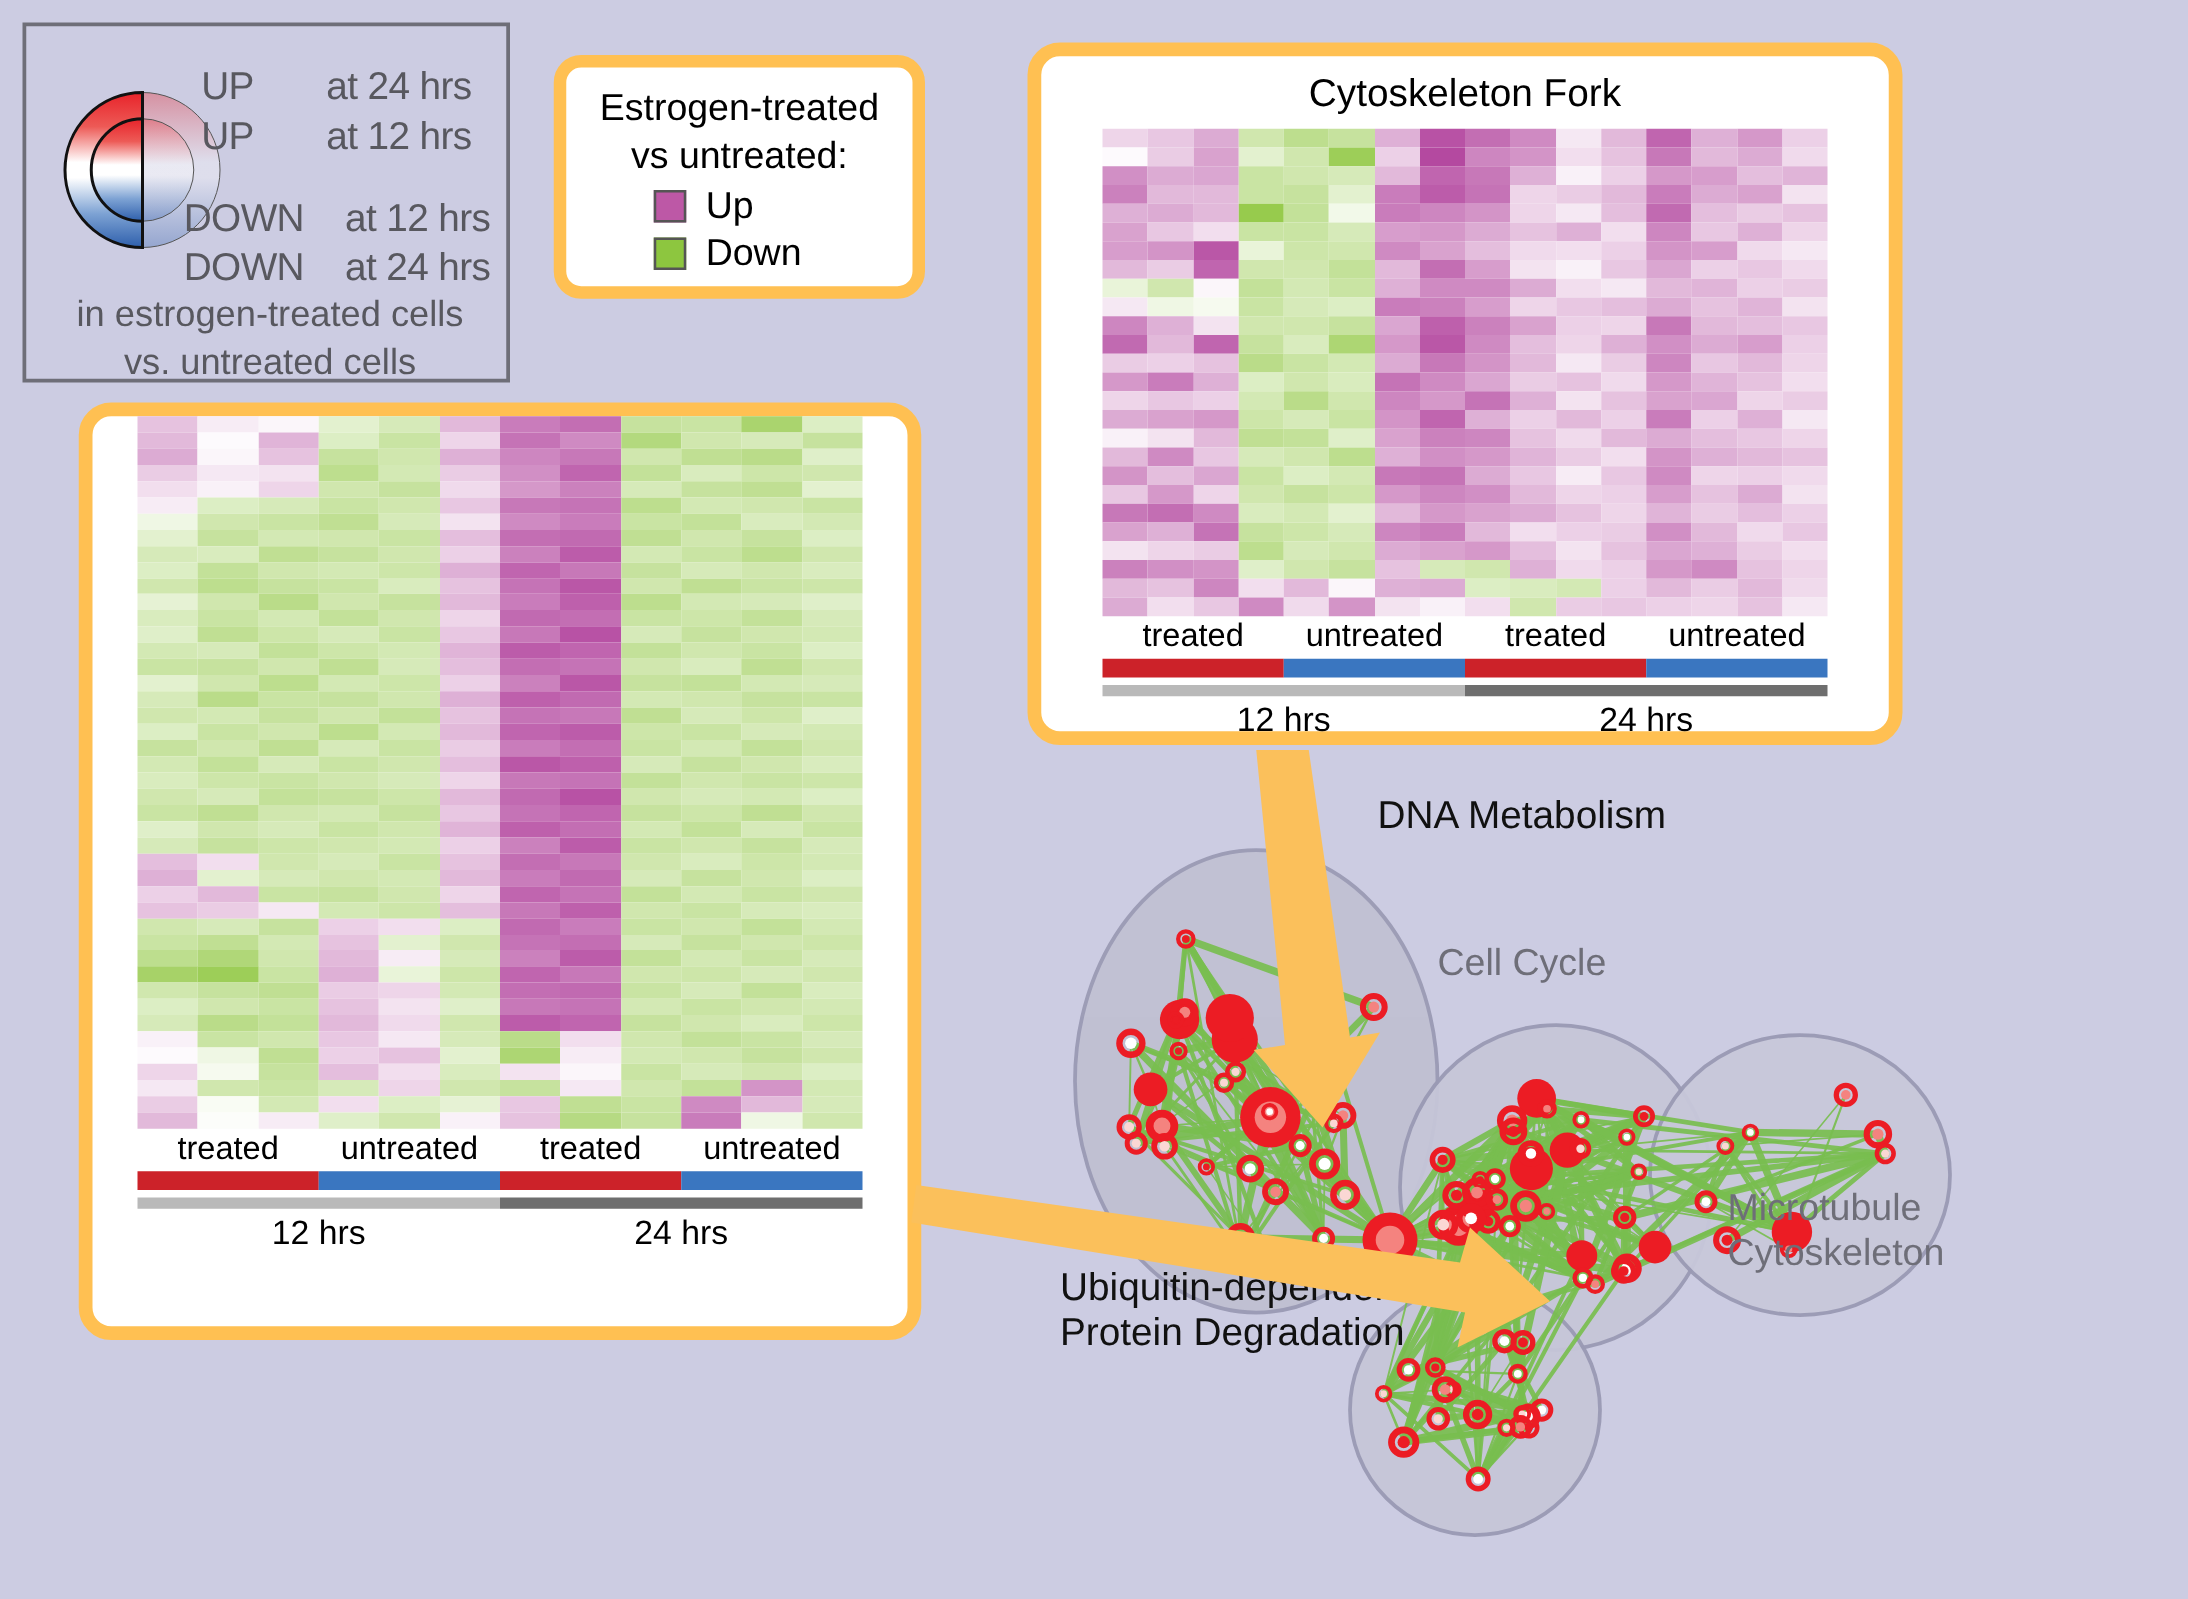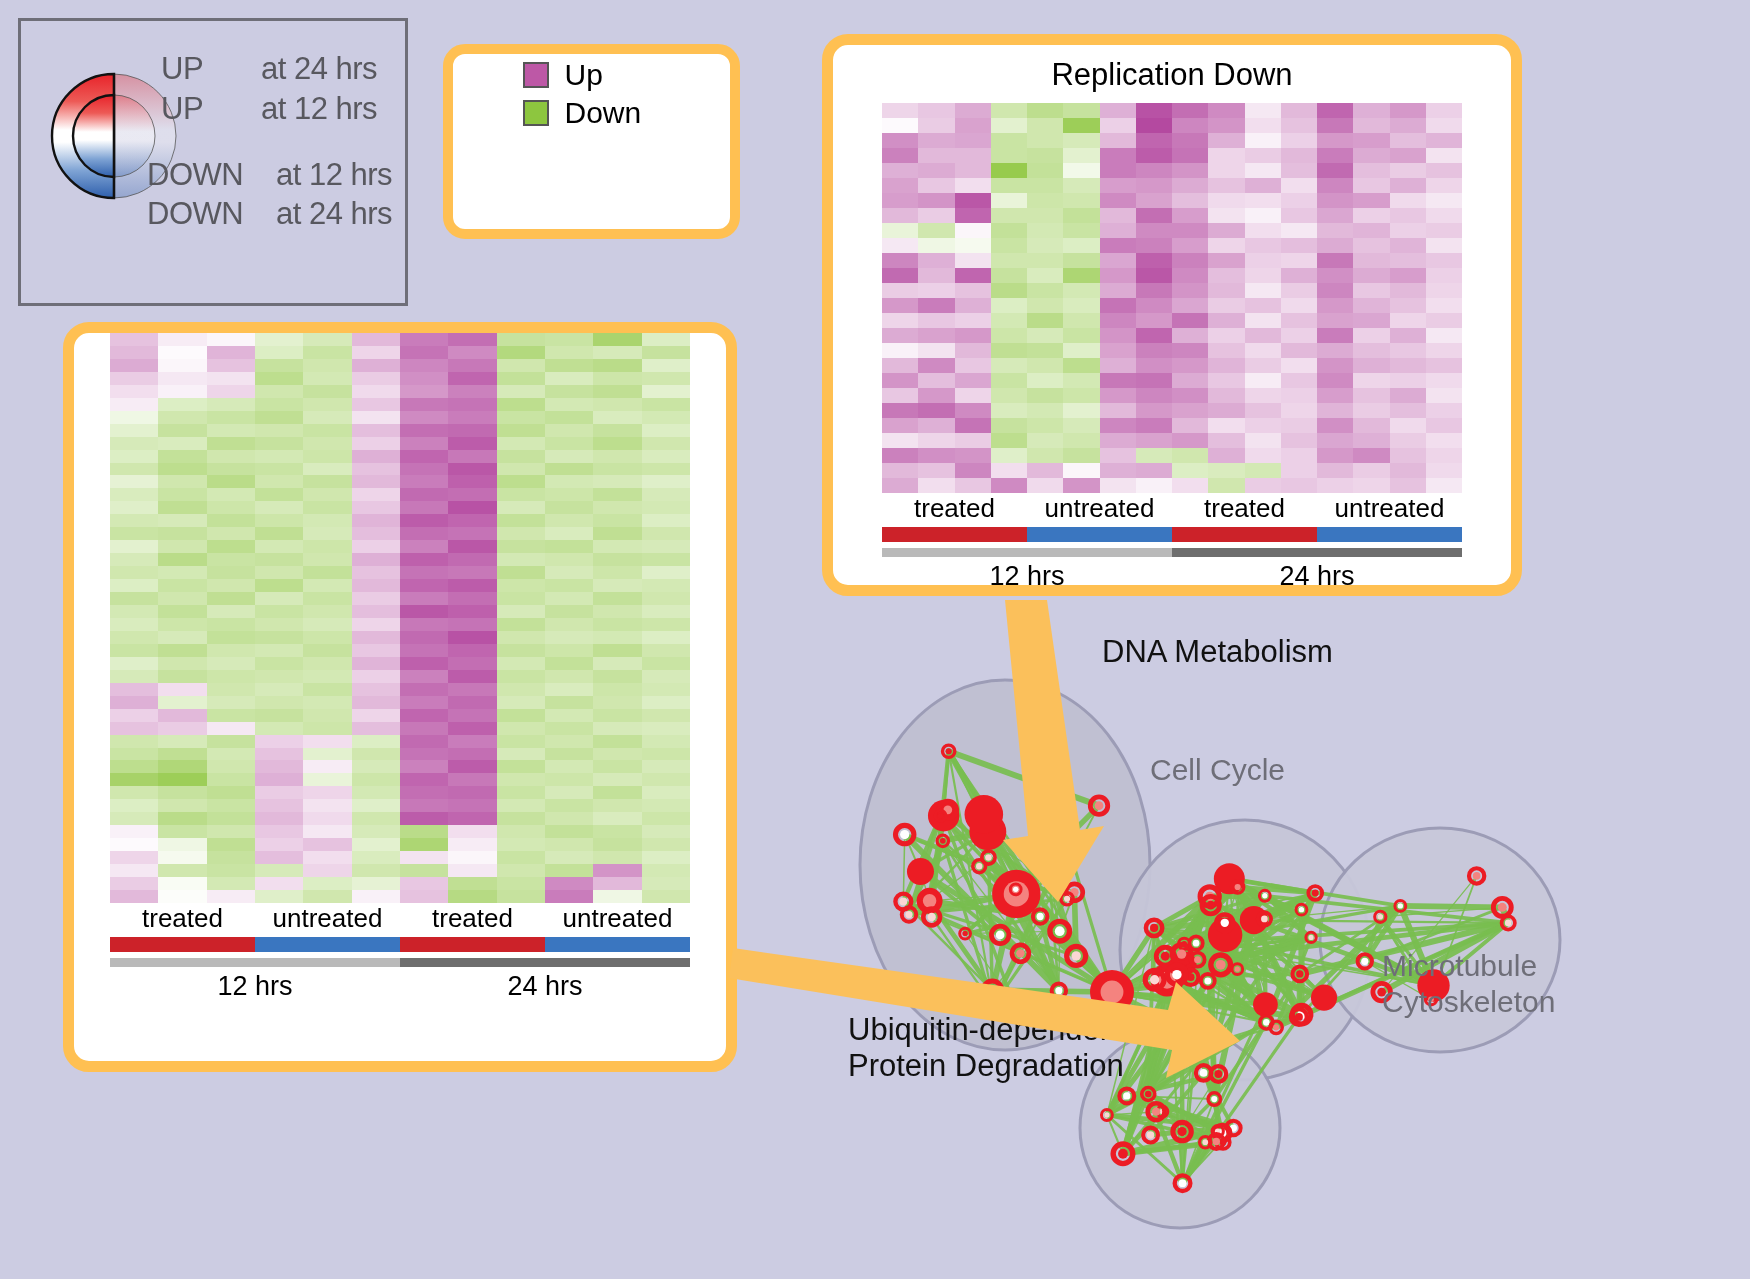--- a/index.html
+++ b/index.html
@@ -101,35 +101,43 @@
 
     <div class="rowtext" style="left:140px;top:70px;">UP</div>
     <div class="rowtext" style="left:240px;top:70px;">at 12 hrs</div>
 
     <div class="rowtext" style="left:126px;top:136px;">DOWN</div>
     <div class="rowtext" style="left:255px;top:136px;">at 12 hrs</div>
 
     <div class="rowtext" style="left:126px;top:175px;">DOWN</div>
     <div class="rowtext" style="left:255px;top:175px;">at 24 hrs</div>
 
+    <div class="footer">
+      <div>in estrogen-treated cells</div>
+      <div>vs. untreated cells</div>
+    </div>
   </div>
 
   <div id="legend-updown">
+    <div class="ttl">
+      <div>Estrogen-treated</div>
+      <div>vs untreated:</div>
+    </div>
     <div class="swatchrow">
       <span class="sw" style="background:#BD58A6"></span>
       <span class="swlabel">Up</span>
     </div>
     <div class="swatchrow">
       <span class="sw" style="background:#8DC63F"></span>
       <span class="swlabel">Down</span>
     </div>
   </div>
 
   <div class="panel" id="panel-replication">
-    <div class="ptitle">Replication Down</div>
+    <div class="ptitle">Cytoskeleton Fork</div>
     <div class="hm" id="hm-replication" style="grid-template-columns: repeat(16, 1fr); grid-template-rows: repeat(26, 1fr); width: 580px; height: 390px;">
         <div style="background: rgb(238, 213, 233);"></div>
         <div style="background: rgb(232, 199, 226);"></div>
         <div style="background: rgb(220, 171, 211);"></div>
         <div style="background: rgb(208, 231, 174);"></div>
         <div style="background: rgb(189, 222, 142);"></div>
         <div style="background: rgb(198, 226, 158);"></div>
         <div style="background: rgb(222, 176, 214);"></div>
         <div style="background: rgb(184, 82, 165);"></div>
         <div style="background: rgb(195, 110, 179);"></div>

